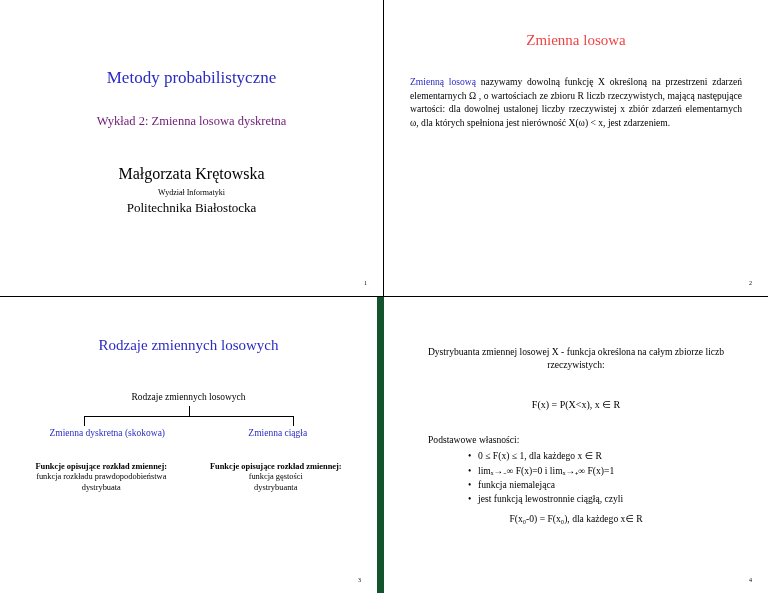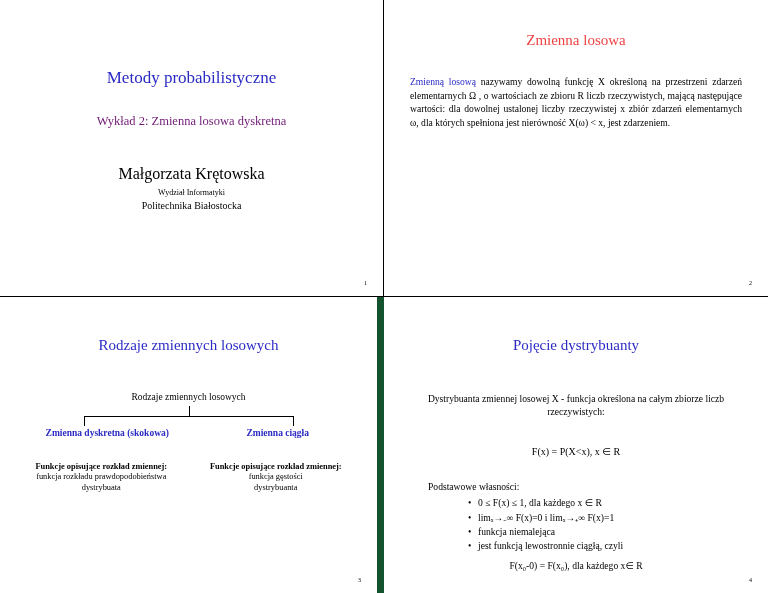--- a/index.html
+++ b/index.html
@@ -59,21 +59,21 @@
     font-size: 16px;
     margin-top: 36px;
   }
   .s1-aff1 {
     text-align: center;
     font-size: 8px;
     margin-top: 5px;
   }
   .s1-aff2 {
     text-align: center;
-    font-size: 10px;
+    font-size: 13px;
     margin-top: 3px;
   }
 
   
   .s2-title {
     text-align: center;
     color: #ef4444;
     font-size: 15px;
     margin-top: 22px;
   }
@@ -132,21 +132,20 @@
     width: 1px;
     height: 10px;
     background: #000;
   }
   .tree-labels {
     position: absolute;
     top: 36px;
     left: 8px;
     right: 0;
     display: flex;
-    font-weight: bold;
   }
   .tree-labels > div {
     flex: 1;
     text-align: center;
     font-size: 9.5px;
     color: #2b2bc4;
   }
   .s3-cols {
     display: flex;
     margin-top: 0;
@@ -251,21 +250,20 @@
       <div class="s3-col">
         <div class="hdr">Funkcje opisujące rozkład zmiennej:</div>
         <div>funkcja gęstości</div>
         <div>dystrybuanta</div>
       </div>
     </div>
     <div class="page-num">3</div>
   </div>
 
   <div class="slide s4">
-    <div class="s4-title">Pojęcie dystrybuanty</div>
     <div class="s4-def">Dystrybuanta zmiennej losowej X - funkcja określona na całym zbiorze liczb rzeczywistych:</div>
     <div class="s4-formula">F(x) = P(X&lt;x), x ∈ R</div>
     <div class="s4-props-title">Podstawowe własności:</div>
     <ul class="s4-list">
       <li>0 ≤ F(x) ≤ 1, dla każdego x ∈ R</li>
       <li>limₓ→₋∞ F(x)=0 i limₓ→₊∞ F(x)=1</li>
       <li>funkcja niemalejąca</li>
       <li>jest funkcją lewostronnie ciągłą, czyli</li>
     </ul>
     <div class="s4-formula2">F(x₀-0) = F(x₀), dla każdego x∈ R</div>

